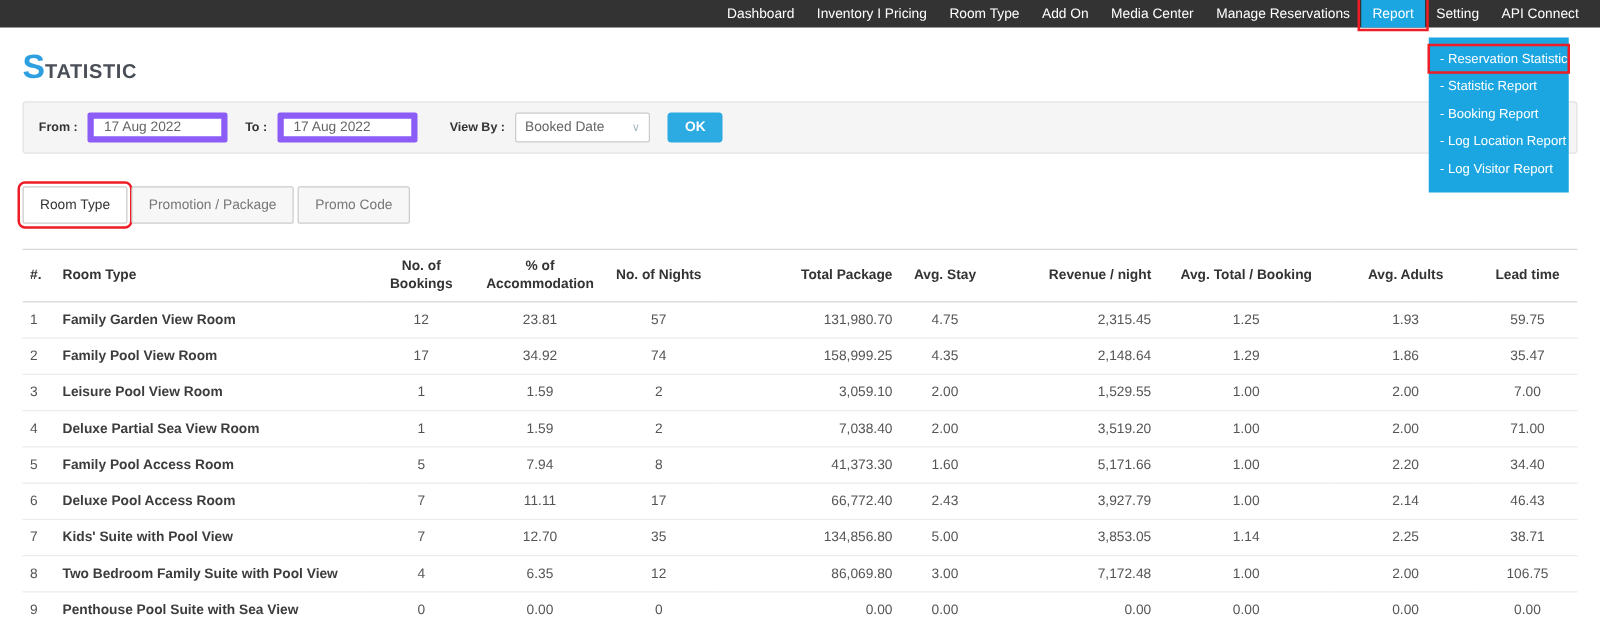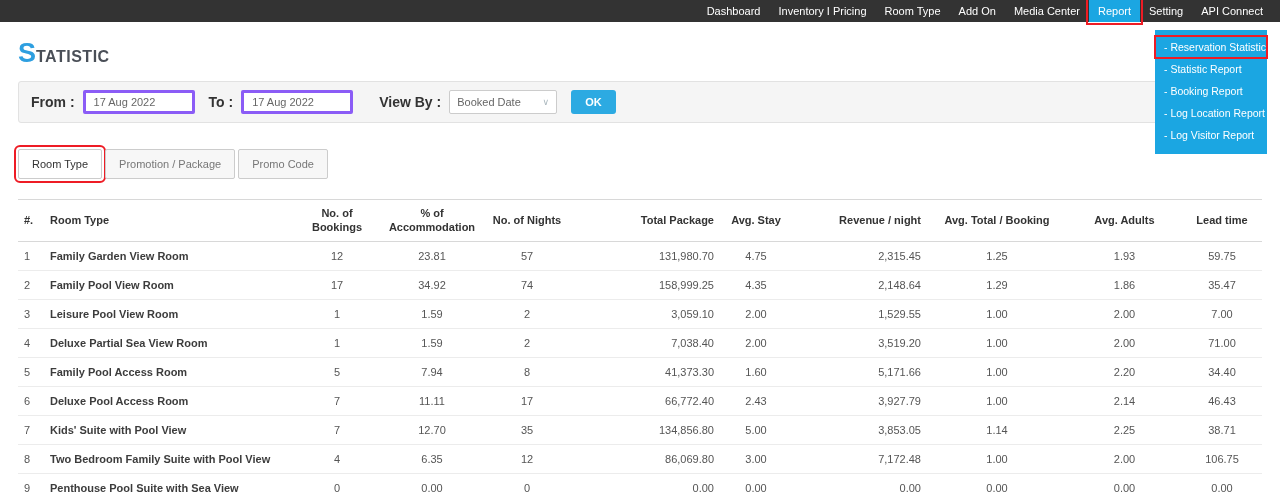--- a/index.html
+++ b/index.html
@@ -38,21 +38,21 @@
   .nav-item.active{
     background:var(--accent);
     outline:2px solid var(--highlight);
     outline-offset:1px;
     z-index:12;
   }
   
   .dropdown{
     position:absolute;
     top:30px;
-    right:13px;
+    right:25px;
     width:112px;
     background:var(--accent);
     z-index:10;
     padding:6px 0 8px 0;
   }
   .dropdown-item{
     color:#fff;
     font-size:10.5px;
     padding:5px 9px;
     cursor:pointer;
@@ -69,26 +69,26 @@
   
   .filterbar{
     margin:12px 18px 0 18px;
     background:#f5f5f5;
     border:1px solid #e2e2e2;
     border-radius:3px;
     padding:8px 12px;
     display:flex;
     align-items:center;
   }
-  .filter-label{font-size:14px;font-weight:bold;color:#333;margin-right:8px;white-space:nowrap;}
+  .filter-label{font-size:10px;font-weight:bold;color:#333;margin-right:8px;white-space:nowrap;}
   .to-label{margin-left:14px;}
   .viewby-label{margin-left:26px;}
   .date-input{
     width:112px;height:24px;
-    border:3px solid #8b5cf6;border-radius:2px;
+    border:5px solid #8b5cf6;border-radius:2px;
     font-size:11px;color:#666;
     padding:0 8px;background:#fff;
     font-family:inherit;
   }
   .select-box{
     width:108px;height:24px;
     border:1px solid #ccc;border-radius:2px;
     background:#fff;font-size:11px;color:#666;
     padding:0 7px;display:flex;
     justify-content:space-between;align-items:center;
@@ -135,20 +135,21 @@
 </style>
 </head>
 <body>
 
 <div class="topbar">
     <div class="nav-item">Dashboard</div>
     <div class="nav-item">Inventory I Pricing</div>
     <div class="nav-item">Room Type</div>
     <div class="nav-item">Add On</div>
     <div class="nav-item">Media Center</div>
+    <div class="nav-item">Manage Reservations</div>
     <div class="nav-item active">Report</div>
     <div class="nav-item">Setting</div>
     <div class="nav-item">API Connect</div>
   </div>
 
 <div class="dropdown">
     <div class="dropdown-item highlighted">- Reservation Statistic</div>
     <div class="dropdown-item">- Statistic Report</div>
     <div class="dropdown-item">- Booking Report</div>
     <div class="dropdown-item">- Log Location Report</div>

